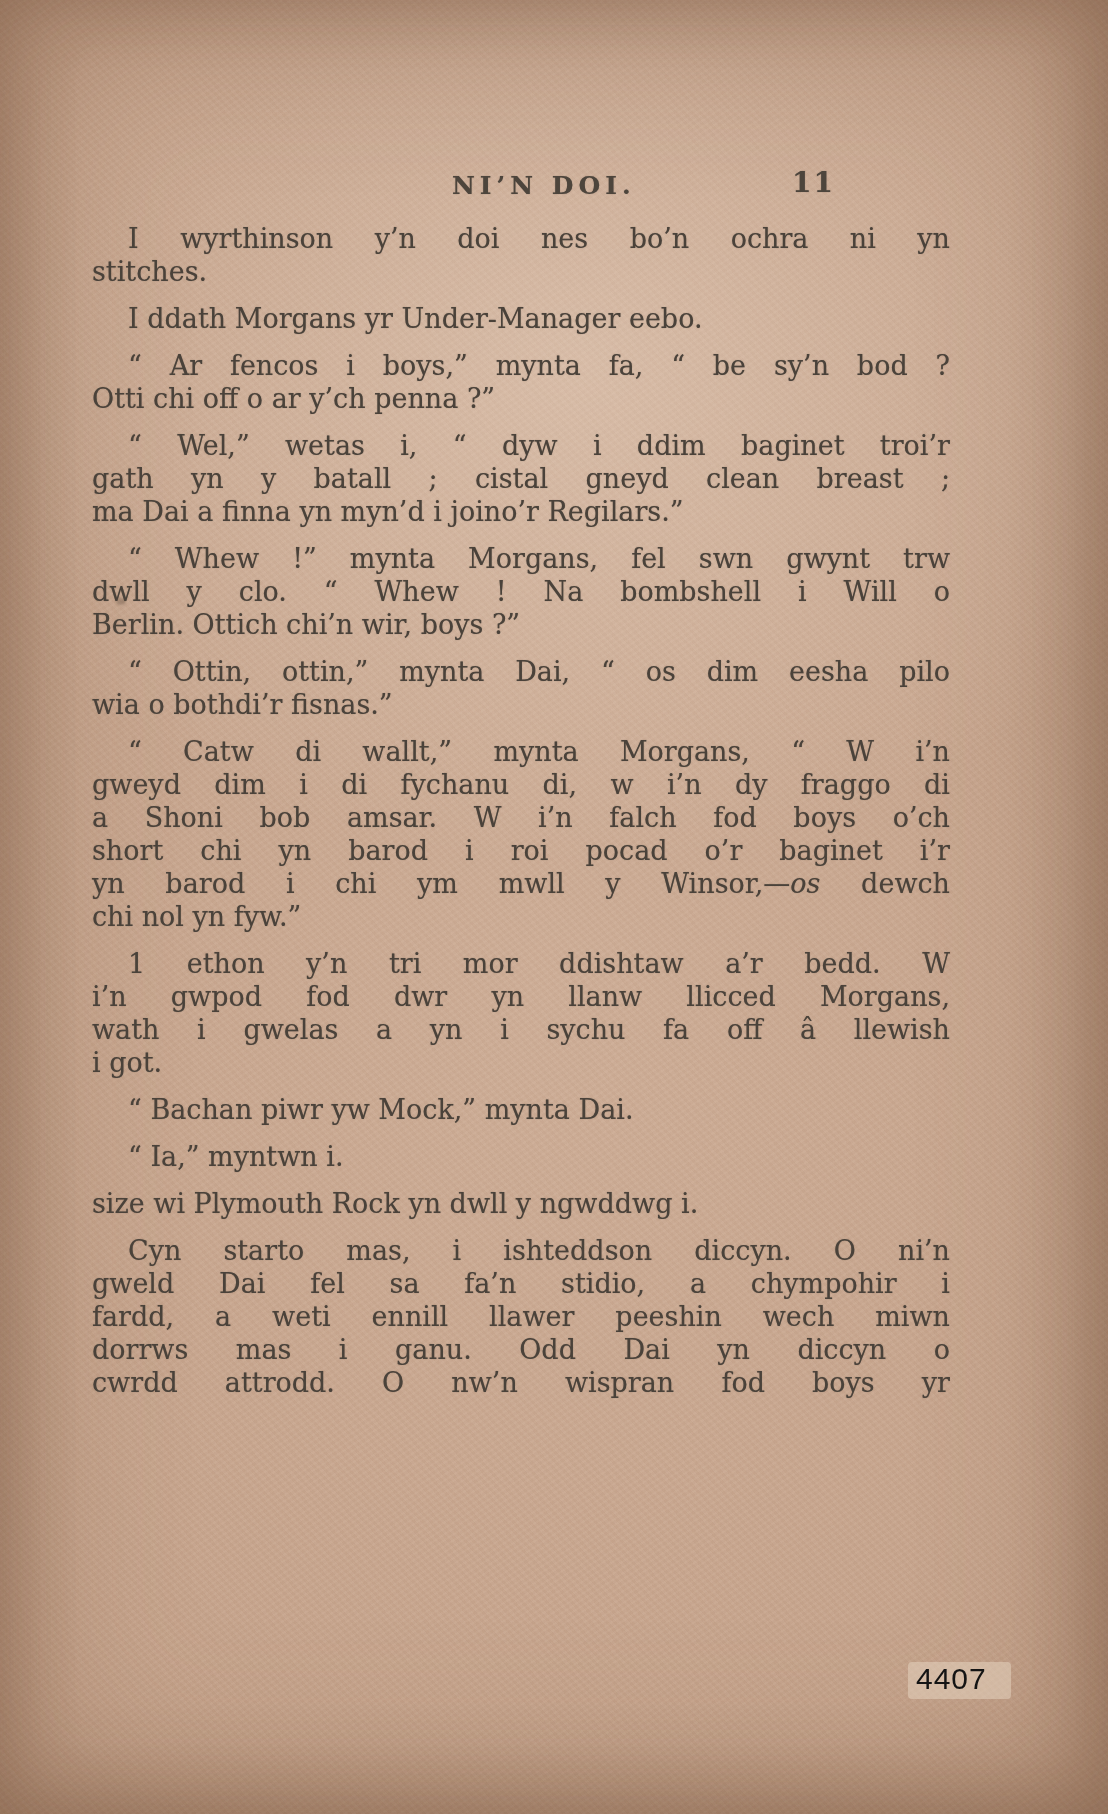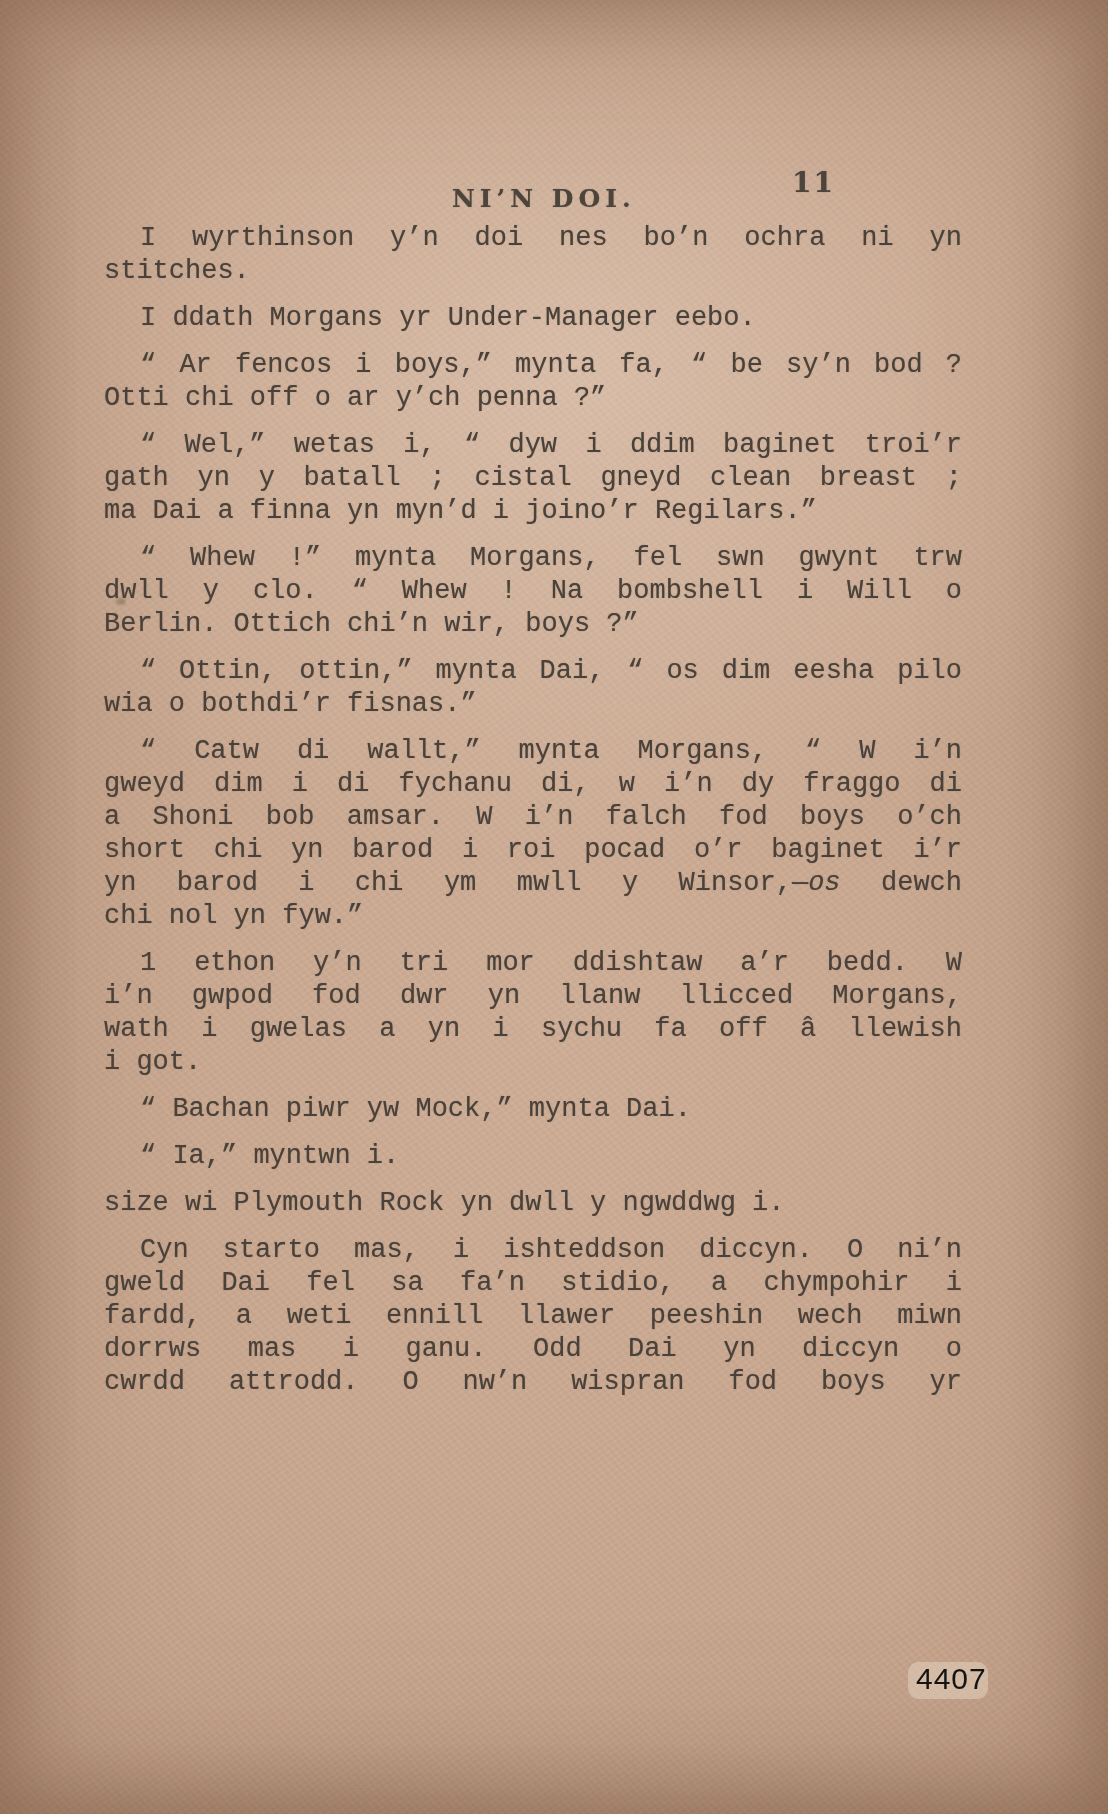--- a/index.html
+++ b/index.html
@@ -17,47 +17,46 @@
       repeating-linear-gradient(47deg, rgba(255,255,255,.022) 0 3px, rgba(92,62,40,.022) 3px 6px),
       repeating-linear-gradient(-33deg, rgba(255,255,255,.02) 0 2px, rgba(92,62,40,.026) 2px 5px);
     box-shadow:
       inset 0 0 160px 25px rgba(105,72,50,.30),
       inset -28px 0 70px rgba(105,72,50,.20),
       inset 22px 0 60px rgba(105,72,50,.14),
       inset 0 -30px 80px rgba(105,72,50,.16);
   }
   .header{position:absolute;top:168px;left:104px;width:858px;height:36px;color:#4d453c;}
   .running-title{
-    position:absolute;left:348px;top:16px;
+    position:absolute;left:348px;top:3px;
     font-size:25px;letter-spacing:5px;font-weight:bold;
     text-shadow:0 0 1px rgba(80,70,60,.55);
   }
   .page-number{
     position:absolute;left:688px;top:-2px;
     font-size:28px;letter-spacing:2px;font-weight:bold;
     text-shadow:0 0 1px rgba(80,70,60,.55);
   }
   #text-body{
-    position:absolute;top:222px;left:104px;width:858px;
+    position:absolute;top:222px;left:92px;width:858px;
     font-size:27px;line-height:33px;color:#4a423a;
     text-shadow:0 0 1px rgba(80,70,60,.5);
-    font-family:Liberation Mono, monospace;
   }
   .para{margin-top:14px;}
   .para:first-child{margin-top:0;}
   .line{text-align:justify;text-align-last:justify;}
   .line.lastline{text-align-last:left;}
   .line.indent{text-indent:36px;}
   .line em{font-style:italic;}
   .catalog-number{
     position:absolute;left:908px;top:1662px;
     font-family:"Liberation Sans", sans-serif;
     font-size:30px;color:#141414;letter-spacing:1px;
     background:rgba(227,209,190,.55);
-    padding:0 1px 3px 8px;border-radius:11px;
+    padding:0 24px 3px 8px;border-radius:4px;
   }
   .smudge{
     position:absolute;left:116px;top:598px;width:10px;height:7px;
     background:rgba(90,70,55,.32);border-radius:50%;
     filter:blur(1px);
   }
 </style>
 </head>
 <body>
 

